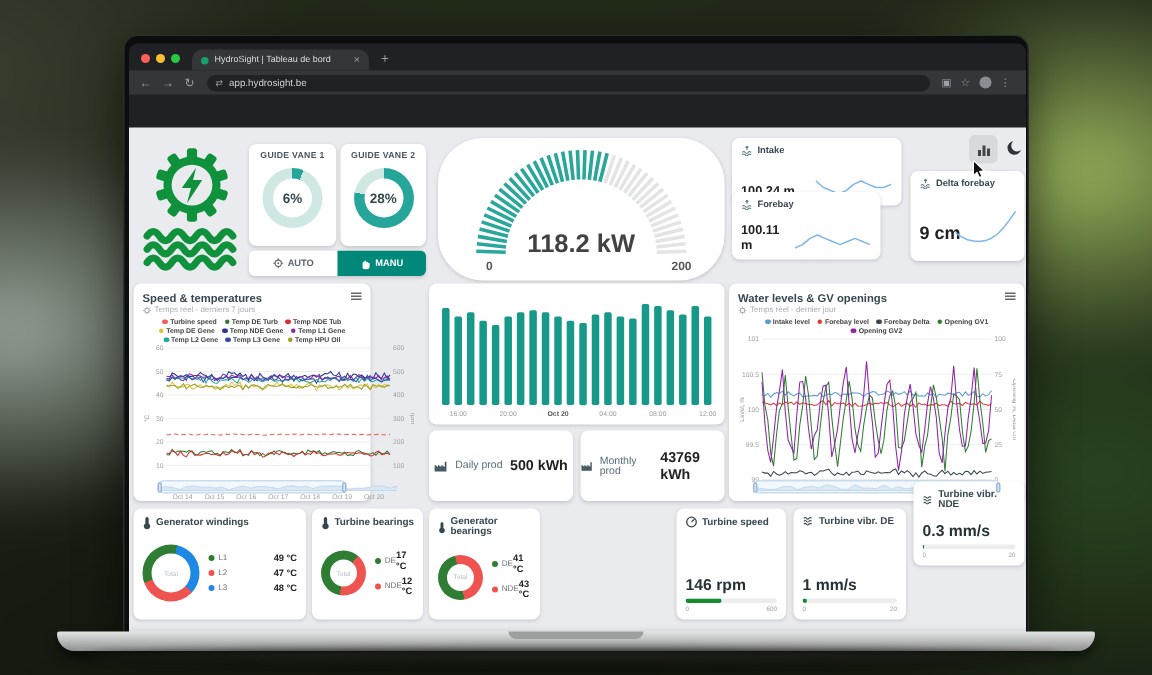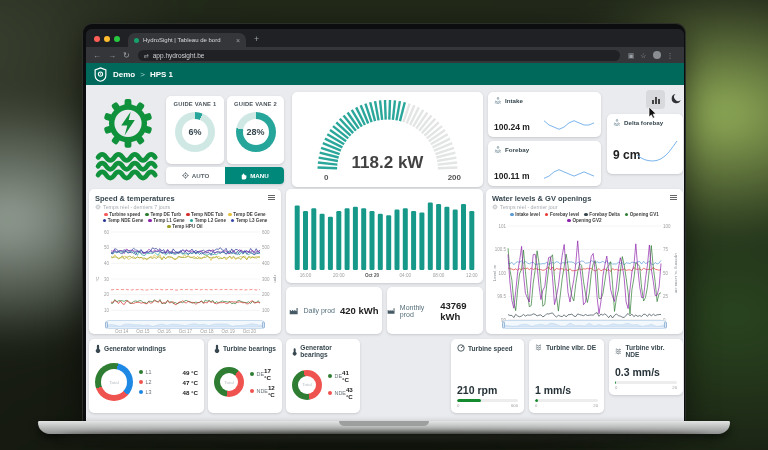--- a/index.html
+++ b/index.html
@@ -73,21 +73,21 @@
   .donut::after { content:""; position:absolute; inset:7px; background:#fff; border-radius:50%; }
   .donut-label { position:absolute; inset:0; display:flex; align-items:center; justify-content:center;
     font-size:9px; font-weight:700; color:#37474f; z-index:2; }
   .automanu { position:absolute; left:80px; top:82px; width:118px; height:17px; border-radius:4px;
     overflow:hidden; display:flex; box-shadow:0 1px 2.5px rgba(50,50,60,.18); }
   .am-btn { flex:1; display:flex; align-items:center; justify-content:center; gap:3px;
     font-size:6.2px; font-weight:700; }
   .am-auto { background:#fff; color:#5a646c; }
   .am-manu { background:#00897b; color:#fff; }
 
-  .gauge-card { padding:16px; }
+  .gauge-card { padding:16px;border-radius:30px; }
   .gauge-plot { position:absolute; left:8px; right:8px; top:6px; height:76px; }
   .gauge-value { position:absolute; left:0; right:0; bottom:14px; text-align:center;
     font-size:17px; font-weight:700; color:#424242; }
   .gauge-min,.gauge-max { position:absolute; bottom:5px; font-size:8px; font-weight:700; color:#555; }
   .gauge-min { left:32px; } .gauge-max { right:22px; }
 
   .lv-card { padding:5px 6px; display:flex; flex-direction:column; justify-content:space-between; }
   .lv-head { display:flex; align-items:center; gap:3px; }
   .lv-title { font-size:6.2px; font-weight:700; color:#37474f; }
   .lv-bottom { display:flex; align-items:flex-end; justify-content:space-between; }
@@ -179,30 +179,20 @@
           <span class="url-text">app.hydrosight.be</span>
         </div>
         <div class="tb-right">
           <span class="tb-ic">▣</span>
           <span class="tb-ic">☆</span>
           <span class="avatar"></span>
           <span class="tb-ic">⋮</span>
         </div>
       </div>
 
-      <div class="appbar">
-        <svg width="13" height="15" viewBox="0 0 12 14" style="margin:0 6px 0 8px">
-          <path d="M6 0.8 L11 2.8 V7.6 C11 10.6 8.6 12.6 6 13.3 C3.4 12.6 1 10.6 1 7.6 V2.8 Z" fill="none" stroke="#ffffff" stroke-width="1.1"></path>
-          <circle cx="6" cy="6.6" r="2" fill="none" stroke="#ffffff" stroke-width="1"></circle>
-          <circle cx="6" cy="6.6" r="0.7" fill="#ffffff"></circle>
-        </svg>
-        <span class="crumb">Demo</span>
-        <span class="crumb-sep">&gt;</span>
-        <span class="crumb">HPS 1</span>
-      </div>
 
       <div class="dash">
 
         <svg class="logo-tile" viewBox="0 0 100 126">
           <g fill="#10913c">
             <g transform="translate(50,40)">
               <g>
                 <rect x="-5" y="-36" width="10" height="11" rx="3"></rect>
                 <rect x="-5" y="-36" width="10" height="11" rx="3" transform="rotate(36)"></rect>
                 <rect x="-5" y="-36" width="10" height="11" rx="3" transform="rotate(72)"></rect>
@@ -317,21 +307,21 @@
             <span class="lv-title">Intake</span>
           </div>
           <div class="lv-bottom">
             <span class="lv-value">100.24 m</span>
             <span class="spark"><svg width="52" height="14">
                   <polyline points="1.0,2.7 6.0,7.0 11.0,9.1 16.0,11.3 21.0,9.1 26.0,4.9 31.0,2.7 36.0,4.9 41.0,7.0 46.0,7.0 51.0,4.9" fill="none" stroke="#7cb5ec" stroke-width="1" stroke-linejoin="round"></polyline>
                 </svg></span>
           </div>
         </div>
 
-        <div class="card lv-card" style="left:402px;top:56px;width:113px;height:45px">
+        <div class="card lv-card" style="left:402px;top:43px;width:99px;height:45px">
           <div class="lv-head">
             <svg width="8" height="7" viewBox="0 0 10 9">
               <path d="M1 6 q1.2 -1.6 2.5 0 t2.5 0 t2.5 0 M1 8 q1.2 -1.6 2.5 0 t2.5 0 t2.5 0" fill="none" stroke="#607d8b" stroke-width="0.9"></path>
               <path d="M5 4 V0.6 M5 0.6 L3.8 2 M5 0.6 L6.2 2" stroke="#607d8b" stroke-width="0.9" fill="none"></path>
             </svg>
             <span class="lv-title">Forebay</span>
           </div>
           <div class="lv-bottom">
             <span class="lv-value">100.11 m</span>
             <span class="spark"><svg width="52" height="14">
@@ -363,21 +353,21 @@
               <path d="M5 4 V0.6 M5 0.6 L3.8 2 M5 0.6 L6.2 2" stroke="#607d8b" stroke-width="0.9" fill="none"></path>
             </svg>
             <span class="lv-title">Delta forebay</span>
           </div>
           <div class="delta-value">9 cm</div>
           <span class="delta-spark"><svg width="42" height="30">
                 <polyline points="1.0,19.1 5.0,21.9 9.0,23.8 13.0,24.7 17.0,25.0 21.0,24.4 25.0,22.8 29.0,20.0 33.0,15.9 37.0,10.6 41.0,5.0" fill="none" stroke="#7cb5ec" stroke-width="1" stroke-linejoin="round"></polyline>
               </svg></span>
         </div>
 
-        <div class="card chart-card" style="left:3px;top:104px;width:192px;height:145px">
+        <div class="card chart-card" style="left:3px;top:104px;width:158px;height:145px">
           <div class="ch-head">
             <div class="ch-title">Speed &amp; temperatures</div>
             <span class="ch-menu">
                 <i></i>
                 <i></i>
                 <i></i>
               </span>
           </div>
           <div class="ch-sub">
             <svg width="6" height="6" viewBox="0 0 8 8">
@@ -512,21 +502,21 @@
                 <text x="148.5681818181818" y="84" text-anchor="middle" font-size="4.6" fill="#9e9e9e" font-weight="400">08:00</text>
                 <text x="181.8409090909091" y="84" text-anchor="middle" font-size="4.6" fill="#9e9e9e" font-weight="400">12:00</text>
               </svg></div>
         </div>
 
         <div class="card prod-card" style="left:200px;top:202px;width:96px;height:47px">
           <svg width="9" height="9" viewBox="0 0 12 12">
             <path d="M1 11 V5 L4 7 V5 L7 7 V5 L10 7 V2.5 H11.5 V11 Z" fill="#455a64"></path>
           </svg>
           <span class="prod-label">Daily prod</span>
-          <span class="prod-value">420 kWh</span>
+          <span class="prod-value">500 kWh</span>
         </div>
         <div class="card prod-card" style="left:301px;top:202px;width:96px;height:47px">
           <svg width="9" height="9" viewBox="0 0 12 12">
             <path d="M1 11 V5 L4 7 V5 L7 7 V5 L10 7 V2.5 H11.5 V11 Z" fill="#455a64"></path>
           </svg>
           <span class="prod-label">Monthly prod</span>
           <span class="prod-value">43769 kWh</span>
         </div>
 
         <div class="card chart-card" style="left:400px;top:104px;width:197px;height:145px">
@@ -697,21 +687,21 @@
 
 
         <div class="card tcard" style="left:365px;top:254px;width:73px;height:74px">
           <div class="tc-head">
             <svg width="8" height="8" viewBox="0 0 10 10">
               <circle cx="5" cy="5" r="4" fill="none" stroke="#37474f" stroke-width="1.1"></circle>
               <path d="M5 5 L7.4 2.8" stroke="#37474f" stroke-width="1.1"></path>
             </svg>
             <span class="tc-title">Turbine speed</span>
           </div>
-          <div class="mcard-value">210 rpm</div>
+          <div class="mcard-value">146 rpm</div>
           <div class="meter">
               <div class="meter-fill" style="width: 39.3333%; background: rgb(22, 138, 46);"></div>
             </div>
           <div class="meter-scale">
             <span>0</span>
             <span>600</span>
           </div>
         </div>
 
         <div class="card tcard" style="left:443px;top:254px;width:75px;height:74px">
@@ -724,21 +714,21 @@
           <div class="mcard-value">1 mm/s</div>
           <div class="meter">
               <div class="meter-fill" style="width: 5%; background: rgb(22, 138, 46);"></div>
             </div>
           <div class="meter-scale">
             <span>0</span>
             <span>20</span>
           </div>
         </div>
 
-        <div class="card tcard" style="left:523px;top:254px;width:74px;height:56px">
+        <div class="card tcard" style="left:523px;top:236px;width:74px;height:56px">
           <div class="tc-head">
             <svg width="8" height="7" viewBox="0 0 10 9">
               <path d="M1 2 q1.1 -1.4 2.2 0 t2.2 0 t2.2 0 M1 4.5 q1.1 -1.4 2.2 0 t2.2 0 t2.2 0 M1 7 q1.1 -1.4 2.2 0 t2.2 0 t2.2 0" fill="none" stroke="#37474f" stroke-width="0.9"></path>
             </svg>
             <span class="tc-title">Turbine vibr. NDE</span>
           </div>
           <div class="mcard-value">0.3 mm/s</div>
           <div class="meter">
               <div class="meter-fill" style="width: 1.5%; background: rgb(22, 138, 46);"></div>
             </div>

